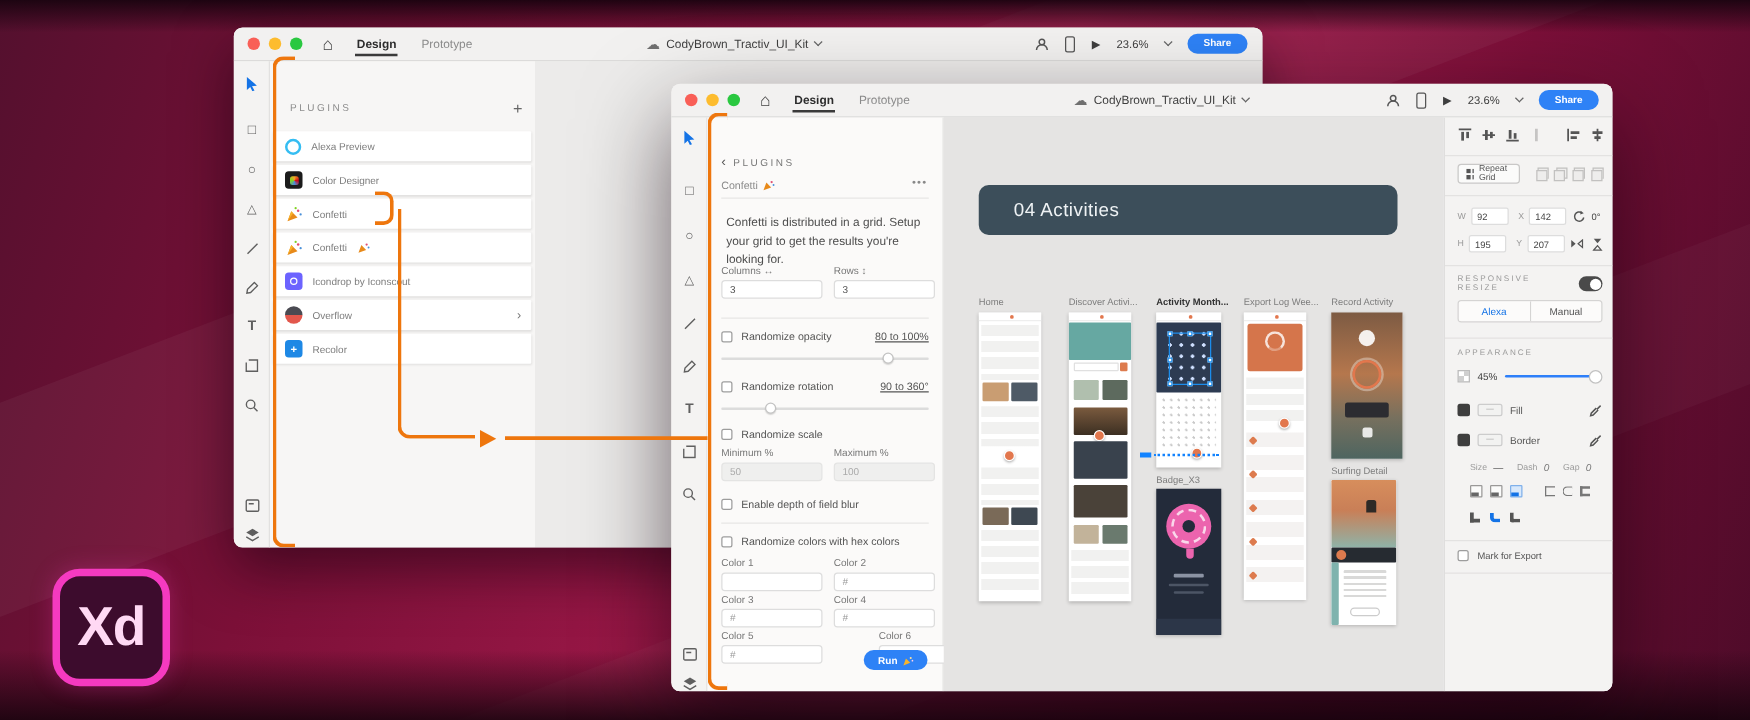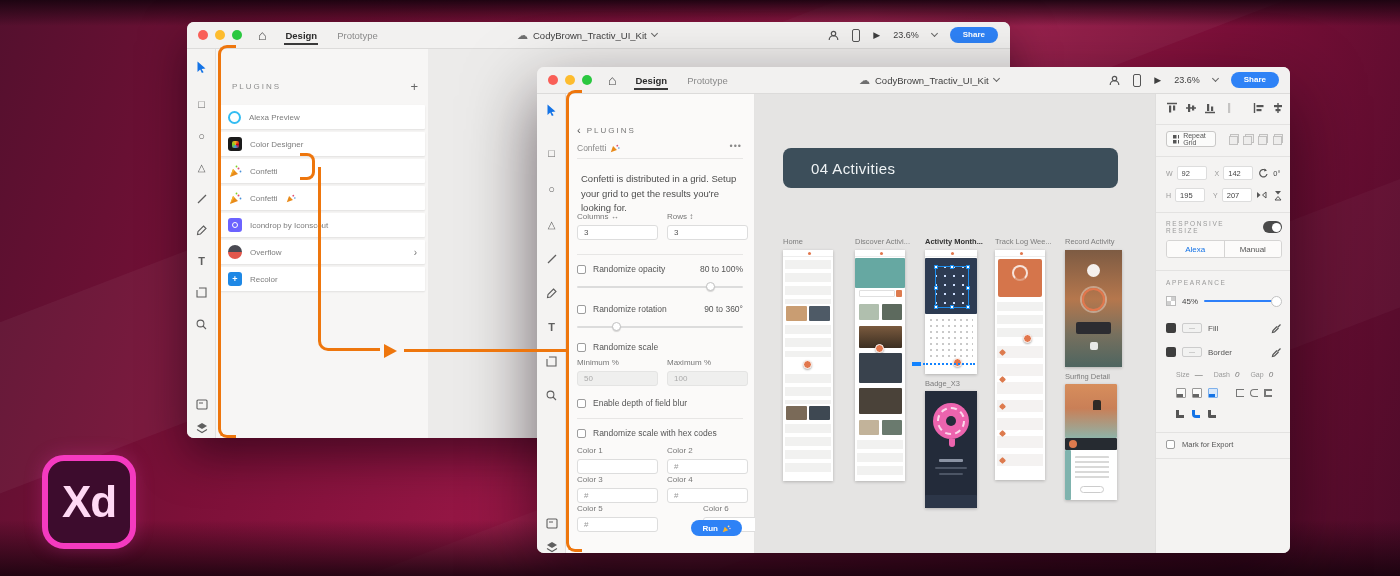--- a/index.html
+++ b/index.html
@@ -81,21 +81,21 @@
   .fp-menu{right:12px;top:47px;color:#888;font-size:9px;letter-spacing:1px;}
   .divider{position:absolute;left:11px;right:11px;height:1px;background:#e7e6e5;}
   .fp-desc{left:15px;top:78px;width:160px;font-size:9.5px;color:#4d4d4d;line-height:1.55;}
   .fld-lbl{font-size:8px;color:#777;}
   .fld{position:absolute;width:81px;}
   .inp{width:100%;height:15px;border:1px solid #ddd;border-radius:3px;background:#fff;font-size:8px;color:#555;padding:0 6px;font-family:"Liberation Sans",sans-serif;}
   .inp.dis{background:#efefee;border-color:#e4e4e3;color:#ababab;}
   .chkrow{position:absolute;left:11px;right:11px;display:flex;align-items:center;gap:7px;}
   .chk{width:9px;height:9px;border:1px solid #9d9d9d;border-radius:2px;background:#fff;flex:0 0 auto;}
   .chkrow .lbl{font-size:8.5px;color:#555;}
-  .chkrow .rng{margin-left:auto;font-size:8.5px;color:#555;}
+  .chkrow .rng{margin-left:auto;font-size:8.5px;color:#555;text-decoration:underline;}
   .slider{position:absolute;left:11px;right:11px;height:2px;background:#dcdcdc;border-radius:1px;}
   .knob{position:absolute;top:-4px;width:9px;height:9px;border-radius:50%;background:#fff;border:1px solid #c2c2c2;box-shadow:0 1px 1px rgba(0,0,0,.15);}
   .run-btn{position:absolute;right:12px;bottom:17px;background:#2e82f6;border-radius:9px;height:16px;padding:0 11px;display:flex;align-items:center;gap:4px;color:#fff;font-size:8px;font-weight:bold;}
 
   
   .fr-canvas{position:absolute;left:218px;top:27px;right:135px;bottom:0;background:#e5e4e3;overflow:hidden;}
   .banner{position:absolute;left:28px;top:54px;width:335px;height:40px;background:#3c4e5a;border-radius:8px;display:flex;align-items:center;}
   .banner span{color:#eef2f4;font-size:15px;margin-left:28px;letter-spacing:.4px;font-weight:300;}
   .ab-lbl{position:absolute;font-size:7.5px;color:#7d7d7d;white-space:nowrap;}
   .ab-lbl.sel{color:#333;font-weight:bold;}
@@ -431,21 +431,21 @@
       </div>
 
       <div class="chkrow" style="top:304px;">
         <span class="chk"></span>
         <span class="lbl">Enable depth of field blur</span>
       </div>
       <div class="divider" style="top:324px;"></div>
 
       <div class="chkrow" style="top:334px;">
         <span class="chk"></span>
-        <span class="lbl">Randomize scale with hex codes</span>
+        <span class="lbl">Randomize colors with hex colors</span>
       </div>
 
       <div class="fld" style="left:11px;top:352px;">
         <div class="fld-lbl">Color 1</div>
         <input class="inp" style="margin-top: 3px; color: rgb(153, 153, 153);" readonly="" value="">
       </div>
       <div class="fld" style="left:101px;top:352px;">
         <div class="fld-lbl">Color 2</div>
         <input class="inp" style="margin-top: 3px; color: rgb(153, 153, 153);" readonly="" value="#">
       </div>
@@ -540,21 +540,21 @@
         <div class="ph" style="left:8px;top:12px;width:36px;height:36px;border-radius:50%;background:#ec64ae;"></div>
         <div class="ph" style="left:12px;top:16px;width:28px;height:28px;border-radius:50%;border:2px dashed rgba(255,255,255,.75);"></div>
         <div class="ph" style="left:21px;top:25px;width:10px;height:10px;border-radius:50%;background:#232b3a;"></div>
         <div class="ph" style="left:24px;top:48px;width:6px;height:8px;background:#ec64ae;border-radius:0 0 3px 3px;"></div>
         <div class="ph" style="left:14px;top:68px;width:24px;height:3px;background:#8b93a3;"></div>
         <div class="ph" style="left:10px;top:76px;width:32px;height:2px;background:#4c5565;"></div>
         <div class="ph" style="left:14px;top:82px;width:24px;height:2px;background:#4c5565;"></div>
         <div class="ph" style="left:0;top:104px;width:52px;height:13px;background:#2c3648;"></div>
       </div>
 
-      <div class="ab-lbl" style="left:240px;top:143px;">Track Log Wee...</div>
+      <div class="ab-lbl" style="left:240px;top:143px;">Export Log Wee...</div>
       <div class="tb" style="left:240px;top:156px;width:50px;height:230px;">
         <div class="appbar"></div>
         <div class="ph" style="left:3px;top:9px;width:44px;height:38px;background:#d5754b;border-radius:2px;"></div>
         <div class="ph" style="left:17px;top:15px;width:16px;height:16px;border-radius:50%;border:2px solid rgba(255,255,255,.8);border-bottom-color:rgba(255,255,255,.3);"></div>
         <div class="rows" style="top:52px;height:38px;"></div>
         <div class="fab" style="left:28px;top:84px;"></div>
         <div class="rows" style="top:96px;height:126px;background:repeating-linear-gradient(180deg,#f4f2f1 0 12px,#fff 12px 18px);"></div>
         <div class="ph" style="left:5px;top:100px;width:5px;height:5px;background:#dd7b4e;transform:rotate(45deg);"></div>
         <div class="ph" style="left:5px;top:127px;width:5px;height:5px;background:#dd7b4e;transform:rotate(45deg);"></div>
         <div class="ph" style="left:5px;top:154px;width:5px;height:5px;background:#dd7b4e;transform:rotate(45deg);"></div>

